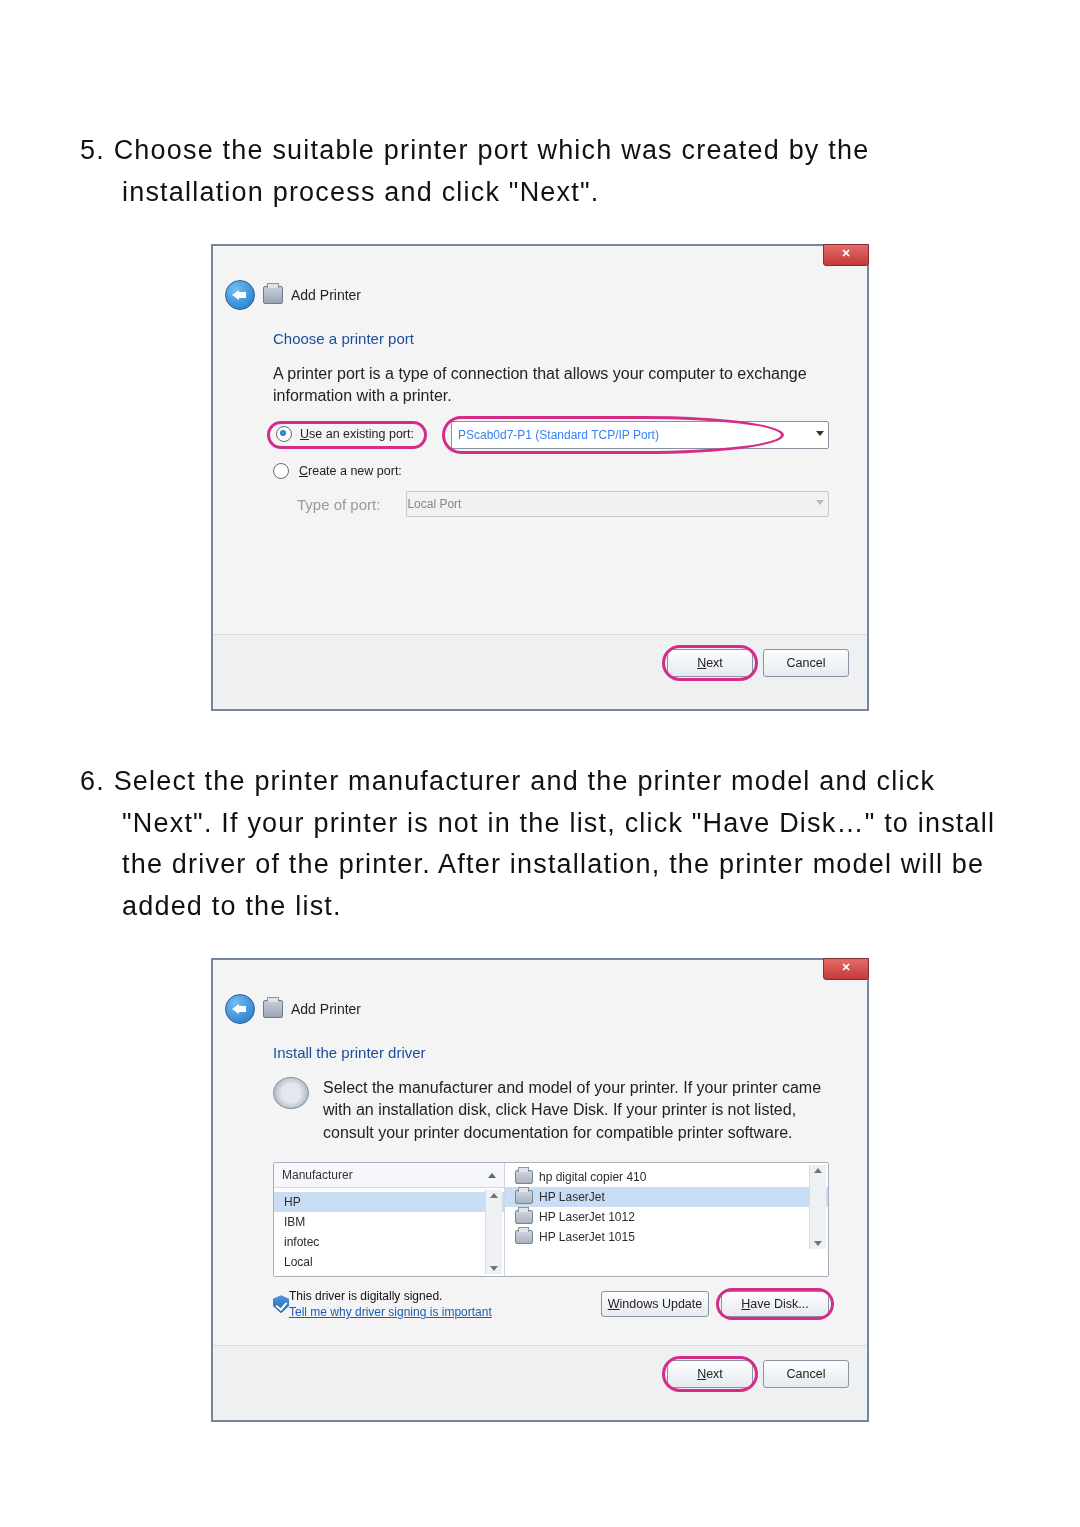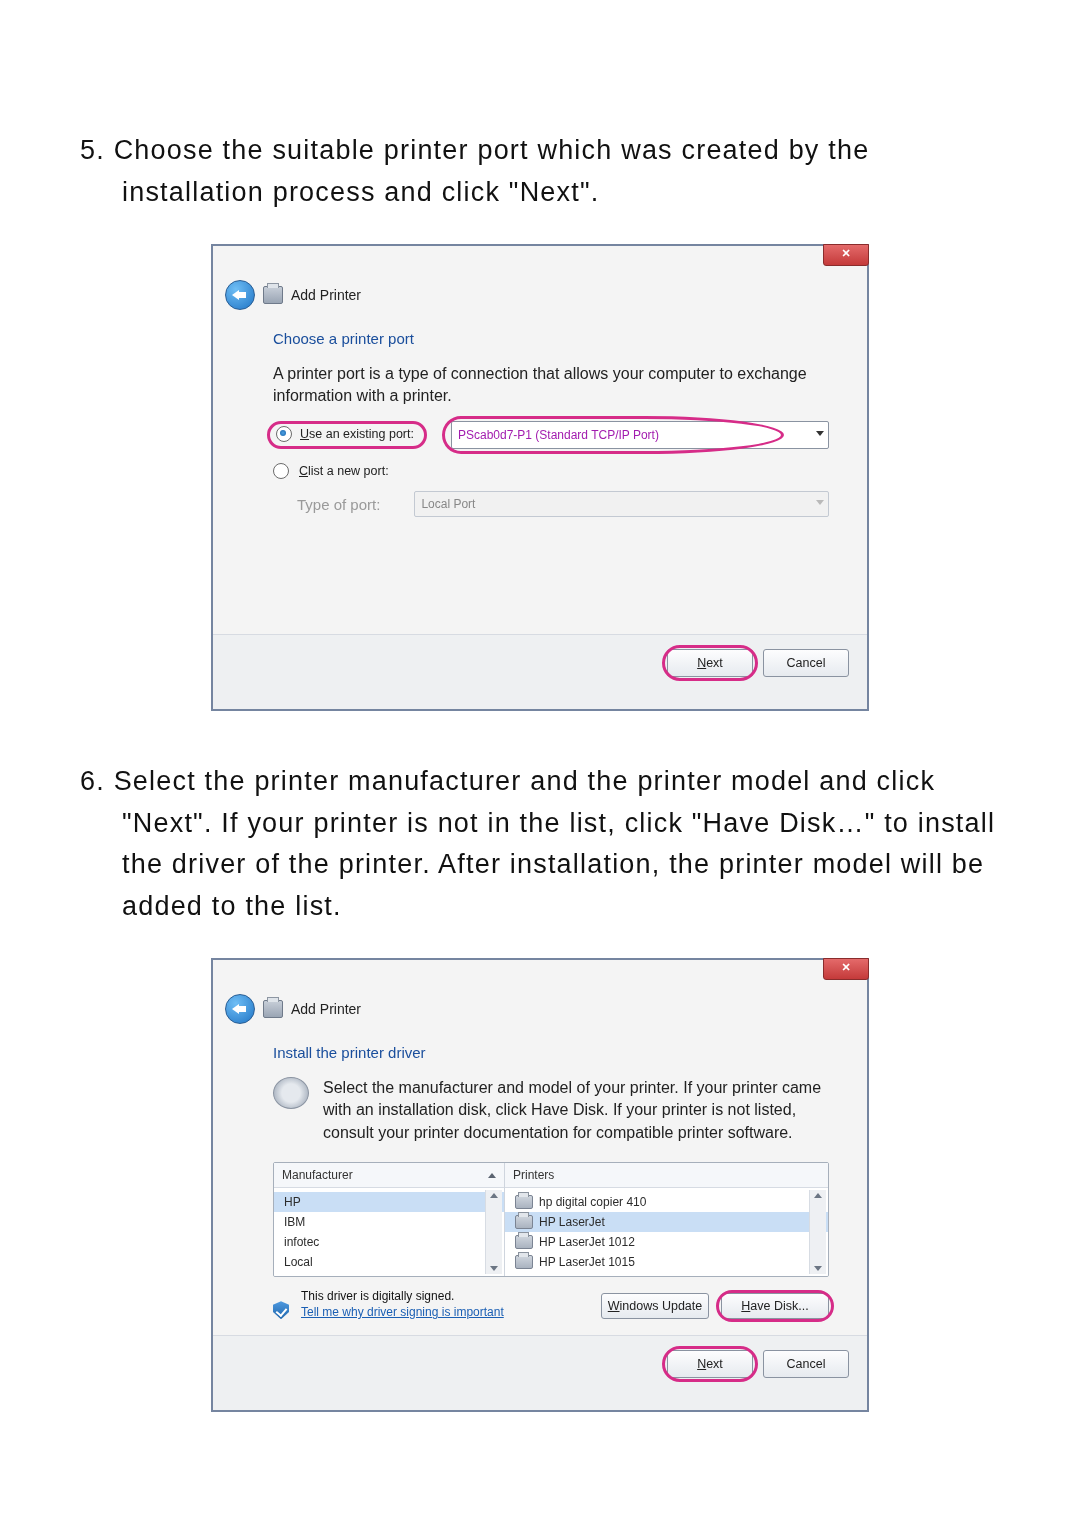--- a/index.html
+++ b/index.html
@@ -144,40 +144,40 @@
   border:3px solid #d62c88;
   border-radius:50px;
   padding:2px 10px 4px 6px;
 }
 .highlighted-row .oval-red, .port-row .oval-red{display:inline-block;}
 .highlighted-row{
   display:flex;align-items:center;gap:24px;margin:-2px 0 14px -6px;
 }
 .highlighted-select{
   flex:1;height:26px;border:1px solid #8a93a1;background:#fff;border-radius:2px;position:relative;
-  display:flex;align-items:center;padding:0 6px;font-size:12px;color:#a21caf;
+  display:flex;align-items:center;padding:0 6px;font-size:12px;color:#3b82f6;
 }
 .highlighted-select .arrow{
   position:absolute;right:4px;top:9px;
   width:0;height:0;border-left:4px solid transparent;border-right:4px solid transparent;border-top:5px solid #333;
 }
 .sel-outline{
   position:absolute;
   left:-10px;right:44px;top:-6px;bottom:-6px;
   border:3px solid #d62c88;border-radius:30px 220px 220px 30px / 30px 30px 30px 30px;
   pointer-events:none;
 }
 .indent-sub{
   padding-left:24px;
   display:flex;align-items:center;gap:26px;margin-top:8px;
 }
 .indent-sub .lbl{font-size:15px;color:#9a9a9a;}
 .indent-sub .disabled-select{
   flex:1;height:24px;border:1px solid #c3c9d2;background:#f1f1f1;border-radius:2px;
-  display:flex;align-items:center;padding:0 6px;font-size:12px;color:#888;position:relative;margin-left:8px;
+  display:flex;align-items:center;padding:0 0;font-size:12px;color:#888;position:relative;
 }
 .indent-sub .disabled-select .arrow{
   position:absolute;right:4px;top:8px;
   width:0;height:0;border-left:4px solid transparent;border-right:4px solid transparent;border-top:5px solid #b9b9b9;
 }
 .fig-footer{
   padding:14px 18px 32px;display:flex;justify-content:flex-end;gap:10px;
   background:#eef0f2;border-top:1px solid #d7dbe2;
 }
 .btn{
@@ -216,21 +216,21 @@
 .li{padding:3px 10px;color:#2c2c2c;display:flex;align-items:flex-end;gap:6px;}
 .li.sel{background:#c9def5;}
 .printer-small{
   width:16px;height:12px;background:linear-gradient(#cfd5dd,#aab3c0);border:1px solid #7b8493;border-radius:2px;position:relative;
 }
 .printer-small::before{content:"";position:absolute;top:-4px;left:2px;width:9px;height:4px;background:#e2e6eb;border:1px solid #8b939e;border-bottom:none;}
 .scroll-hint{position:absolute;right:2px;top:2px;bottom:2px;width:16px;background:#eef0f3;border-left:1px solid #d7dce3;}
 .scroll-hint::before{content:"";position:absolute;left:4px;top:3px;width:0;height:0;border-left:4px solid transparent;border-right:4px solid transparent;border-bottom:5px solid #6c7684;}
 .scroll-hint::after{content:"";position:absolute;left:4px;bottom:3px;width:0;height:0;border-left:4px solid transparent;border-right:4px solid transparent;border-top:5px solid #6c7684;}
 .cert-row{
-  display:flex;align-items:flex-end;gap:12px;font-size:12px;margin:12px 0 4px;
+  display:flex;align-items:center;gap:0;font-size:12px;margin:12px 0 14px;
 }
 .shield{
   width:16px;height:18px;background:linear-gradient(#4f9ae0,#1f66ad);clip-path:polygon(50% 0,100% 20%,100% 60%,50% 100%,0 60%,0 20%);position:relative;
 }
 .shield::after{content:"";position:absolute;left:5px;top:5px;width:5px;height:8px;border-right:2px solid #fff;border-bottom:2px solid #fff;transform:rotate(40deg);}
 .link{color:#1a5fb4;text-decoration:underline;cursor:pointer;}
 .cert-right{margin-left:auto;display:flex;gap:12px;}
 .btn.small{min-width:106px;height:24px;}
 .btn.ringed{position:relative;}
 .btn.ringed .ring{position:absolute;inset:-4px -6px;border:3px solid #d62c88;border-radius:22px;}
@@ -268,21 +268,21 @@
         </span>
         <div class="highlighted-select">
           <span>PScab0d7-P1 (Standard TCP/IP Port)</span>
           <div class="sel-outline"></div>
           <div class="arrow"></div>
         </div>
       </div>
 
       <div class="port-row">
         <span class="radio"></span>
-        <span class="radio-lbl"><span class="underline">C</span><span>list a new port:</span></span>
+        <span class="radio-lbl"><span class="underline">C</span><span>reate a new port:</span></span>
       </div>
 
       <div class="indent-sub">
         <span class="lbl">Type of port:</span>
         <div class="disabled-select">
           <span>Local Port</span>
           <div class="arrow"></div>
         </div>
       </div>
     </div>
@@ -333,24 +333,20 @@
             <div class="li">
                 <span>infotec</span>
               </div>
             <div class="li">
                 <span>Local</span>
               </div>
             <div class="scroll-hint"></div>
           </div>
         </div>
         <div class="col right">
-          <div class="col-head">
-            <span>Printers</span>
-            <span class="sort-arrow" style="visibility:hidden;"></span>
-          </div>
           <div class="col-body">
             <div class="li">
                 <span class="printer-small"></span>
                 <span>hp digital copier 410</span>
               </div>
             <div class="li sel">
                 <span class="printer-small"></span>
                 <span>HP LaserJet</span>
               </div>
             <div class="li">

